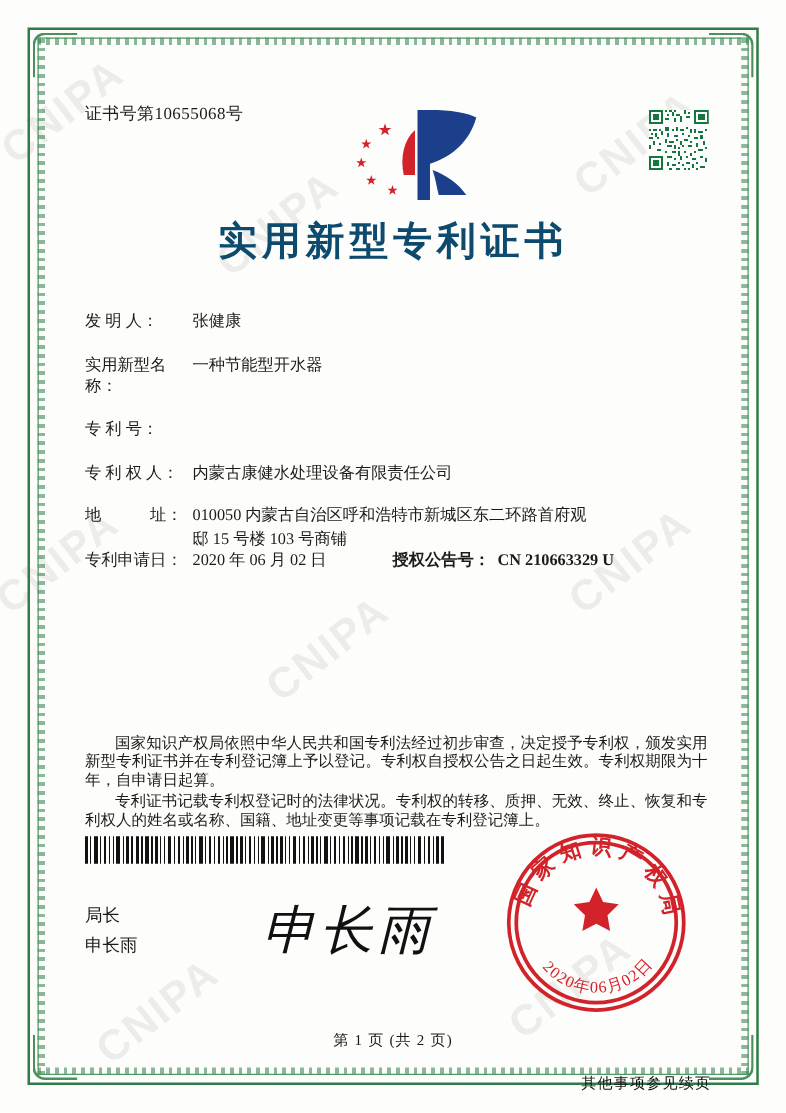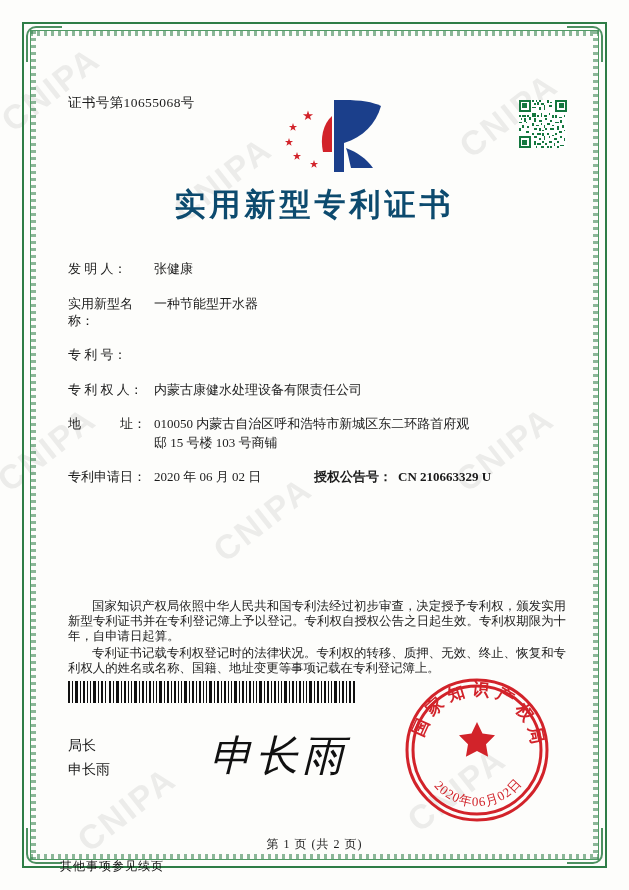--- a/index.html
+++ b/index.html
@@ -66,21 +66,21 @@
   .wm1{left:-6px;top:70px;}
   .wm2{left:166px;top:160px;}
   .wm3{left:452px;top:96px;}
   .wm4{left:-10px;top:430px;}
   .wm5{left:206px;top:500px;}
   .wm6{left:448px;top:430px;}
   .wm7{left:70px;top:790px;}
   .wm8{left:400px;top:770px;}
 
   
-  .content{position:absolute;left:60px;top:16px;width:509px;height:768px;}
+  .content{position:absolute;left:60px;top:4px;width:509px;height:768px;}
 
   .certno{
     position:absolute;left:8px;top:78px;
     font-size:13.5px;letter-spacing:.4px;
   }
 
   .qr{
     position:absolute;right:2px;top:84px;
     width:48px;height:48px;
   }
@@ -142,21 +142,21 @@
     position:absolute;right:18px;top:660px;
     width:148px;height:148px;
   }
 
   .pagenum{
     position:absolute;left:0;top:820px;width:509px;
     text-align:center;font-size:12px;letter-spacing:1px;
   }
   .footnote{
     position:absolute;left:0;top:858px;width:509px;
-    text-align:left;font-size:12px;letter-spacing:1px;color:#111;
+    text-align:right;font-size:12px;letter-spacing:1px;color:#111;
   }
 </style>
 </head>
 <body>
 
 <div class="page">
 
   <div class="wm wm1">CNIPA</div>
   <div class="wm wm2">CNIPA</div>
   <div class="wm wm3">CNIPA</div>
@@ -306,21 +306,21 @@
         <div class="lbl">专 利 号：</div>
       </div>
       <div class="row">
         <div class="lbl">专 利 权 人：</div>
         <div class="val">内蒙古康健水处理设备有限责任公司</div>
       </div>
       <div class="row" style="margin-bottom:2px;">
         <div class="lbl">地　　　址：</div>
         <div class="val">010050 内蒙古自治区呼和浩特市新城区东二环路首府观</div>
       </div>
-      <div class="addr-second" style="margin-bottom:17px;">邸 15 号楼 103 号商铺</div>
+      <div class="addr-second" style="">邸 15 号楼 103 号商铺</div>
       <div class="row2">
         <div class="left">
           <div class="lbl">专利申请日：</div>
           <div class="val">2020 年 06 月 02 日</div>
         </div>
         <div class="right">
           <div style="width:84px;flex:0 0 84px;">授权公告号：</div>
           <div class="val">CN 210663329 U</div>
         </div>
       </div>

